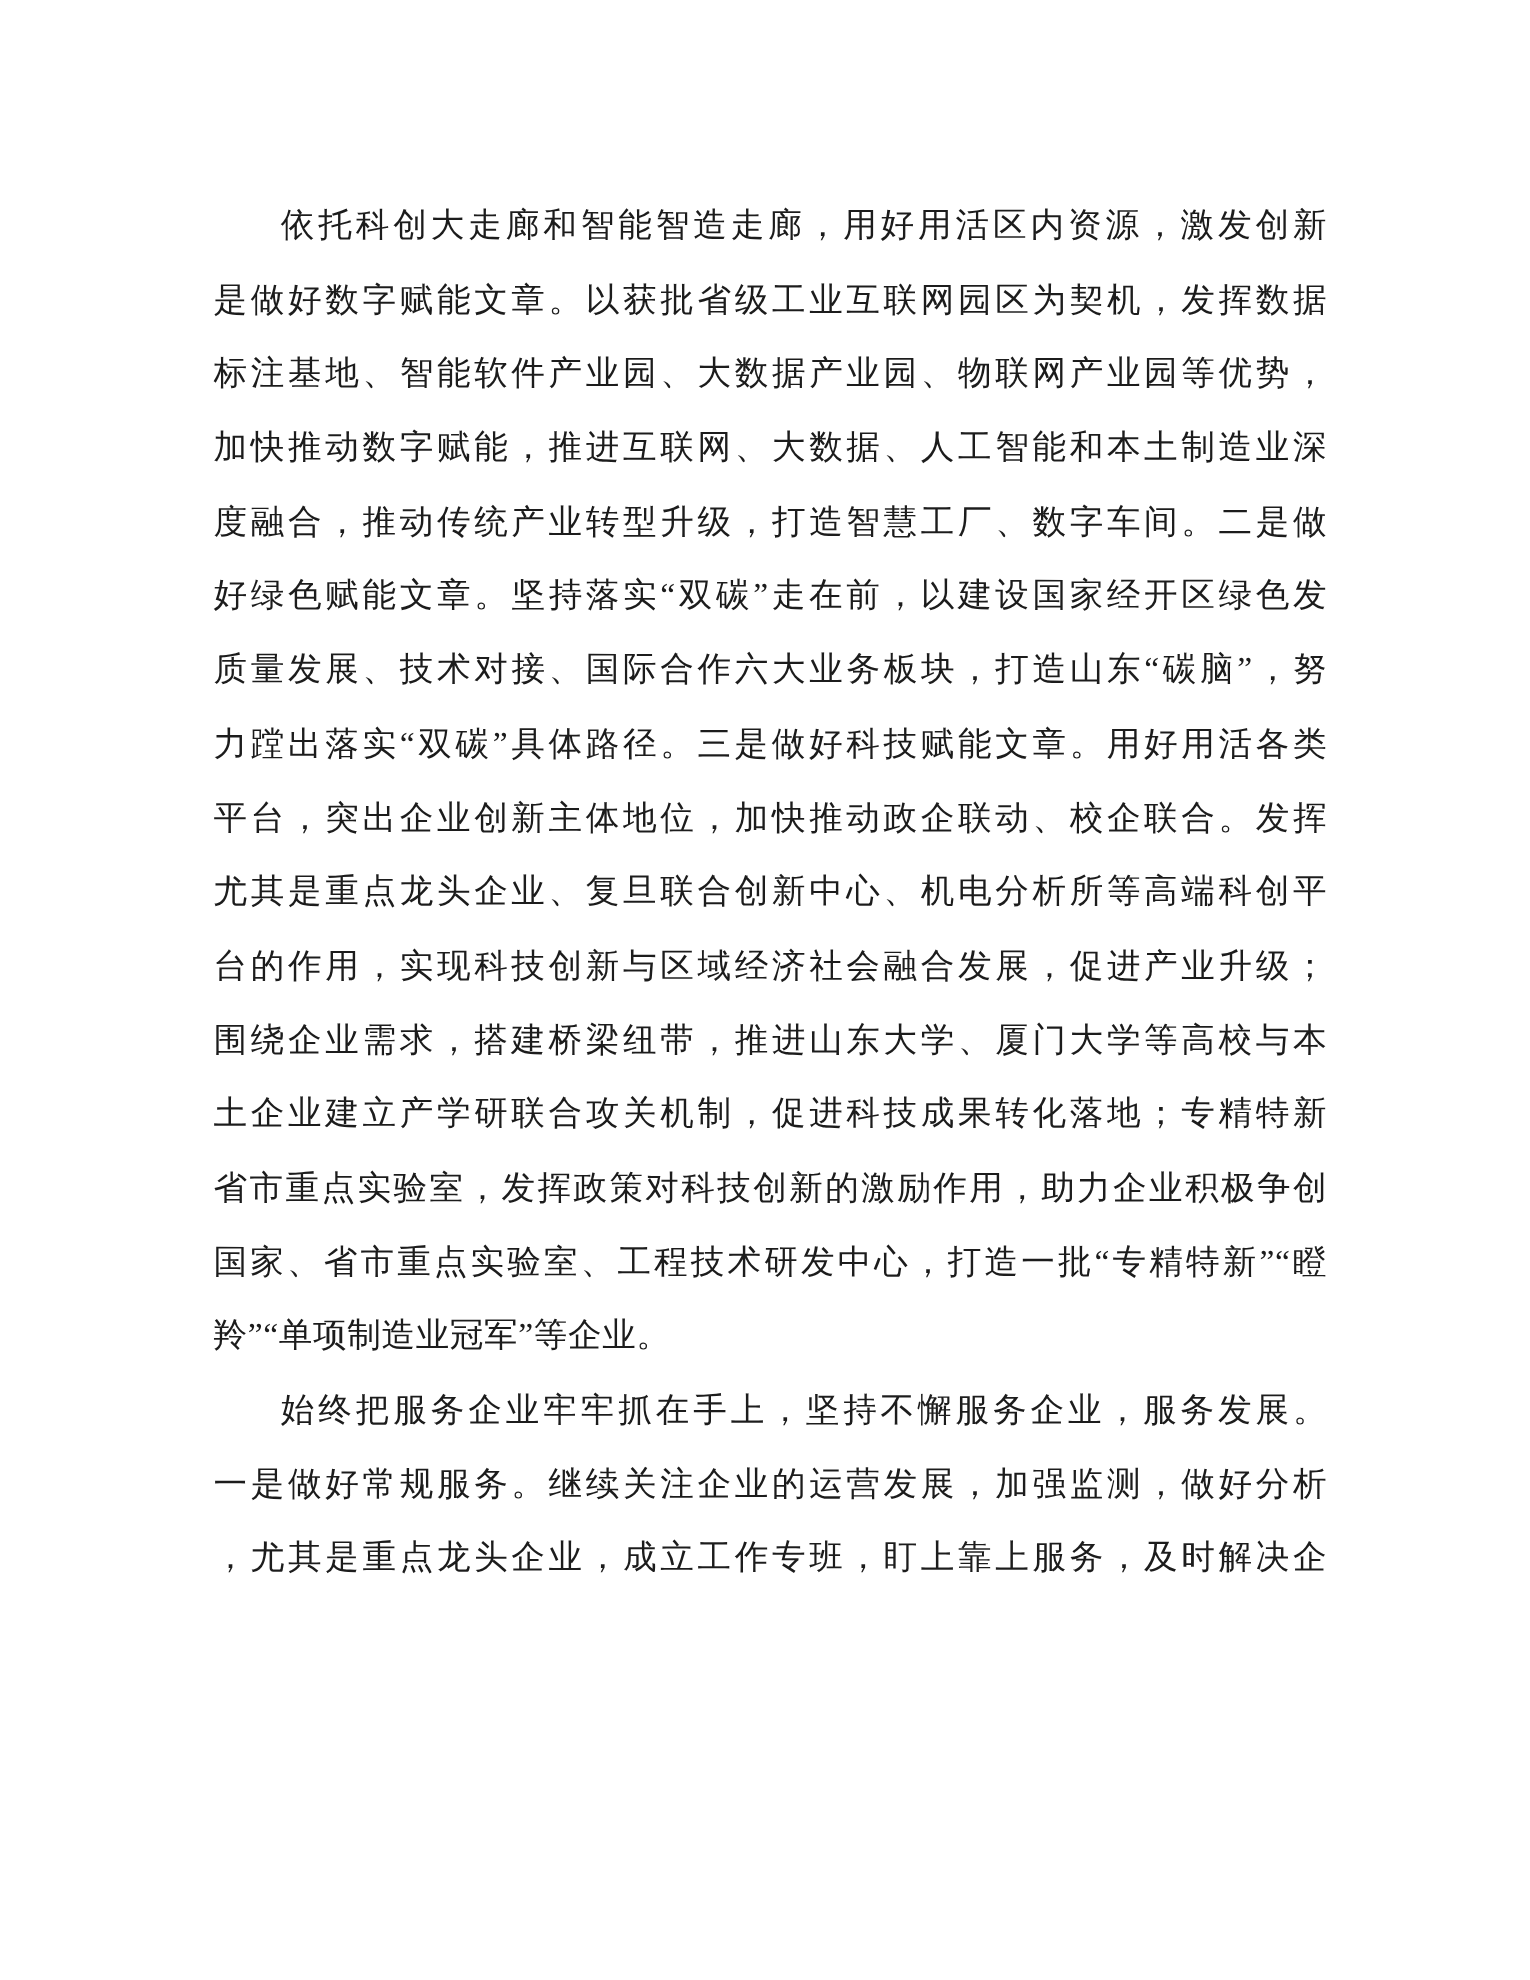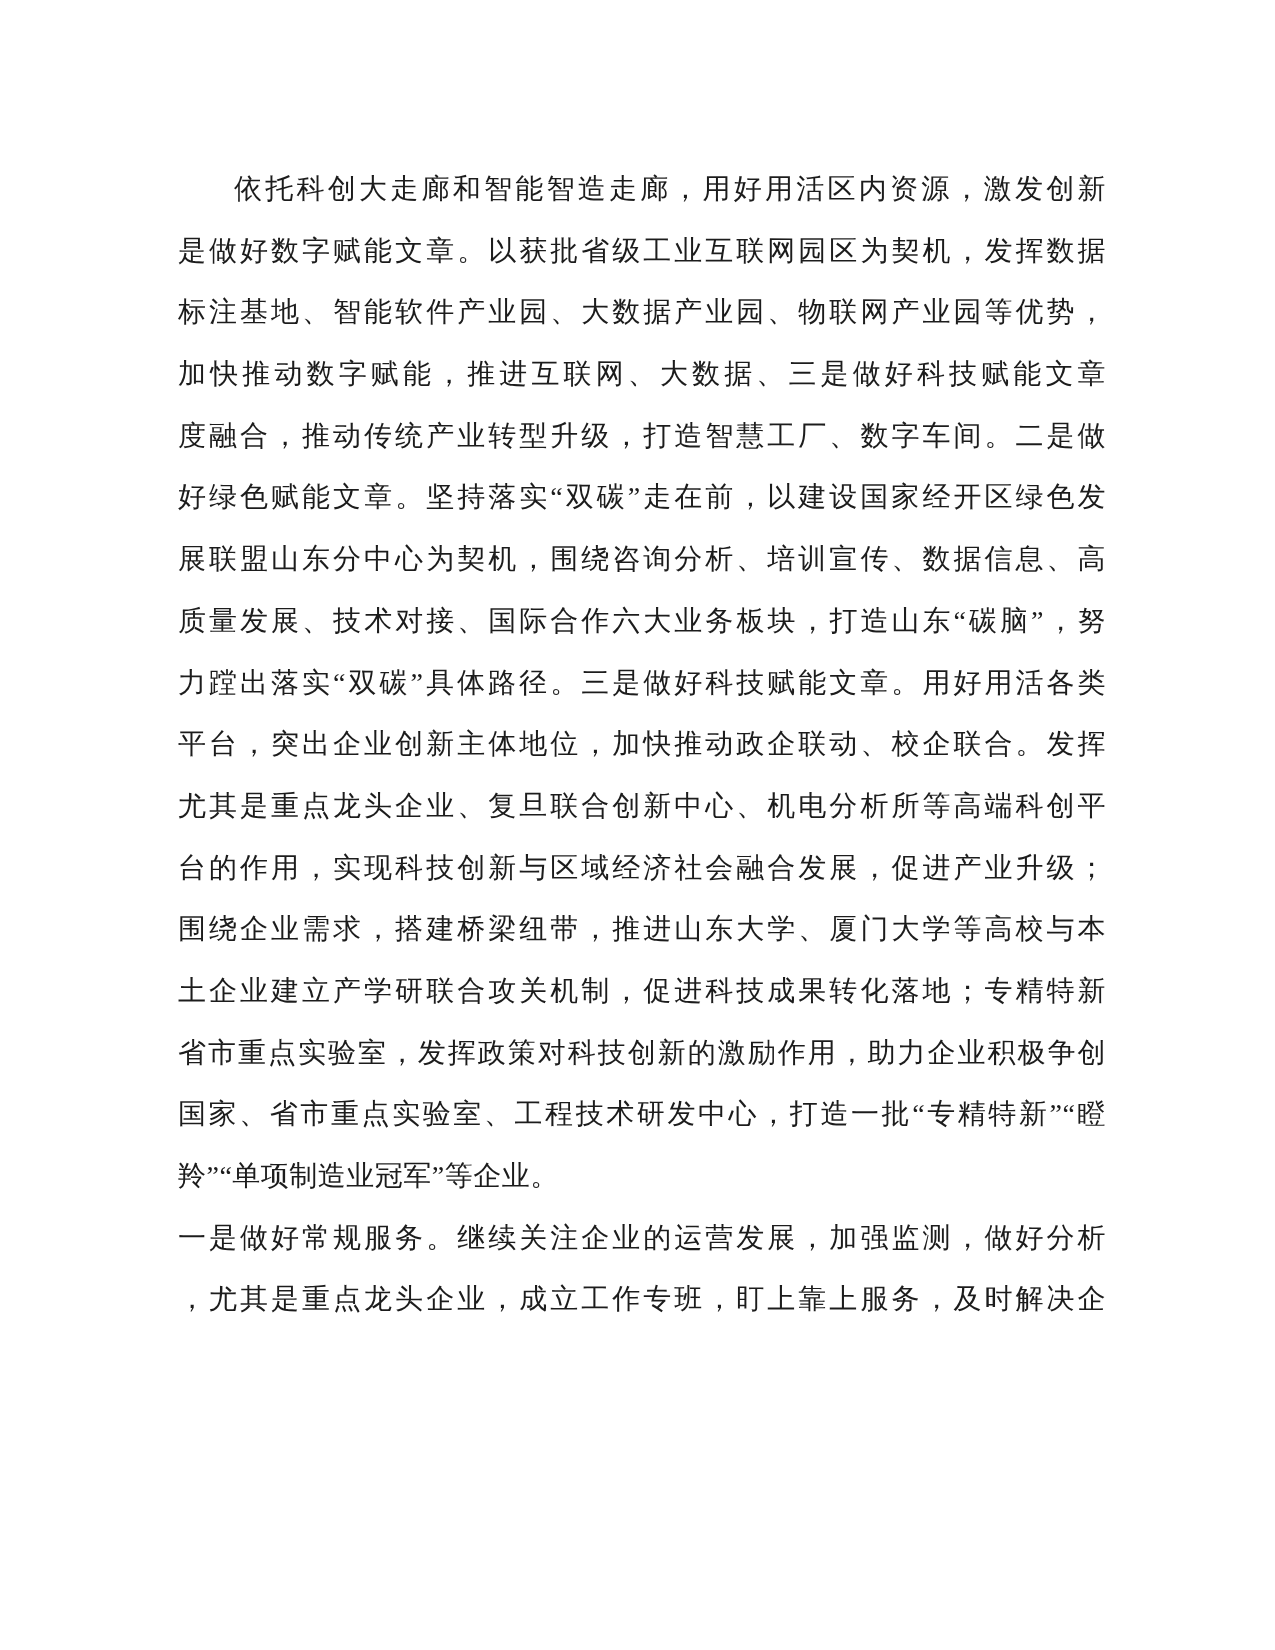--- a/index.html
+++ b/index.html
@@ -47,35 +47,35 @@
 </head>
 <body>
 
 <div class="page">
   <div class="text-block">
 
     <div class="paragraph">
       <div class="line indent">依托科创大走廊和智能智造走廊，用好用活区内资源，激发创新</div>
       <div class="line">是做好数字赋能文章。以获批省级工业互联网园区为契机，发挥数据</div>
       <div class="line">标注基地、智能软件产业园、大数据产业园、物联网产业园等优势，</div>
-      <div class="line">加快推动数字赋能，推进互联网、大数据、三是做好科技赋能文章</div>
+      <div class="line">加快推动数字赋能，推进互联网、大数据、人工智能和本土制造业深</div>
       <div class="line">度融合，推动传统产业转型升级，打造智慧工厂、数字车间。二是做</div>
       <div class="line">好绿色赋能文章。坚持落实“双碳”走在前，以建设国家经开区绿色发</div>
-      <div class="line">展联盟山东分中心为契机，围绕咨询分析、培训宣传、数据信息、高</div>
       <div class="line">质量发展、技术对接、国际合作六大业务板块，打造山东“碳脑”，努</div>
       <div class="line">力蹚出落实“双碳”具体路径。三是做好科技赋能文章。用好用活各类</div>
       <div class="line">平台，突出企业创新主体地位，加快推动政企联动、校企联合。发挥</div>
       <div class="line">尤其是重点龙头企业、复旦联合创新中心、机电分析所等高端科创平</div>
       <div class="line">台的作用，实现科技创新与区域经济社会融合发展，促进产业升级；</div>
       <div class="line">围绕企业需求，搭建桥梁纽带，推进山东大学、厦门大学等高校与本</div>
       <div class="line">土企业建立产学研联合攻关机制，促进科技成果转化落地；专精特新</div>
       <div class="line">省市重点实验室，发挥政策对科技创新的激励作用，助力企业积极争创</div>
       <div class="line">国家、省市重点实验室、工程技术研发中心，打造一批“专精特新”“瞪</div>
       <div class="line para-end">羚”“单项制造业冠军”等企业。</div>
     </div>
 
     <div class="paragraph">
+      <div class="line indent">始终把服务企业牢牢抓在手上，坚持不懈服务企业，服务发展。</div>
       <div class="line">一是做好常规服务。继续关注企业的运营发展，加强监测，做好分析</div>
       <div class="line">，尤其是重点龙头企业，成立工作专班，盯上靠上服务，及时解决企</div>
     </div>
 
   </div>
 </div>
 
 </body></html>

